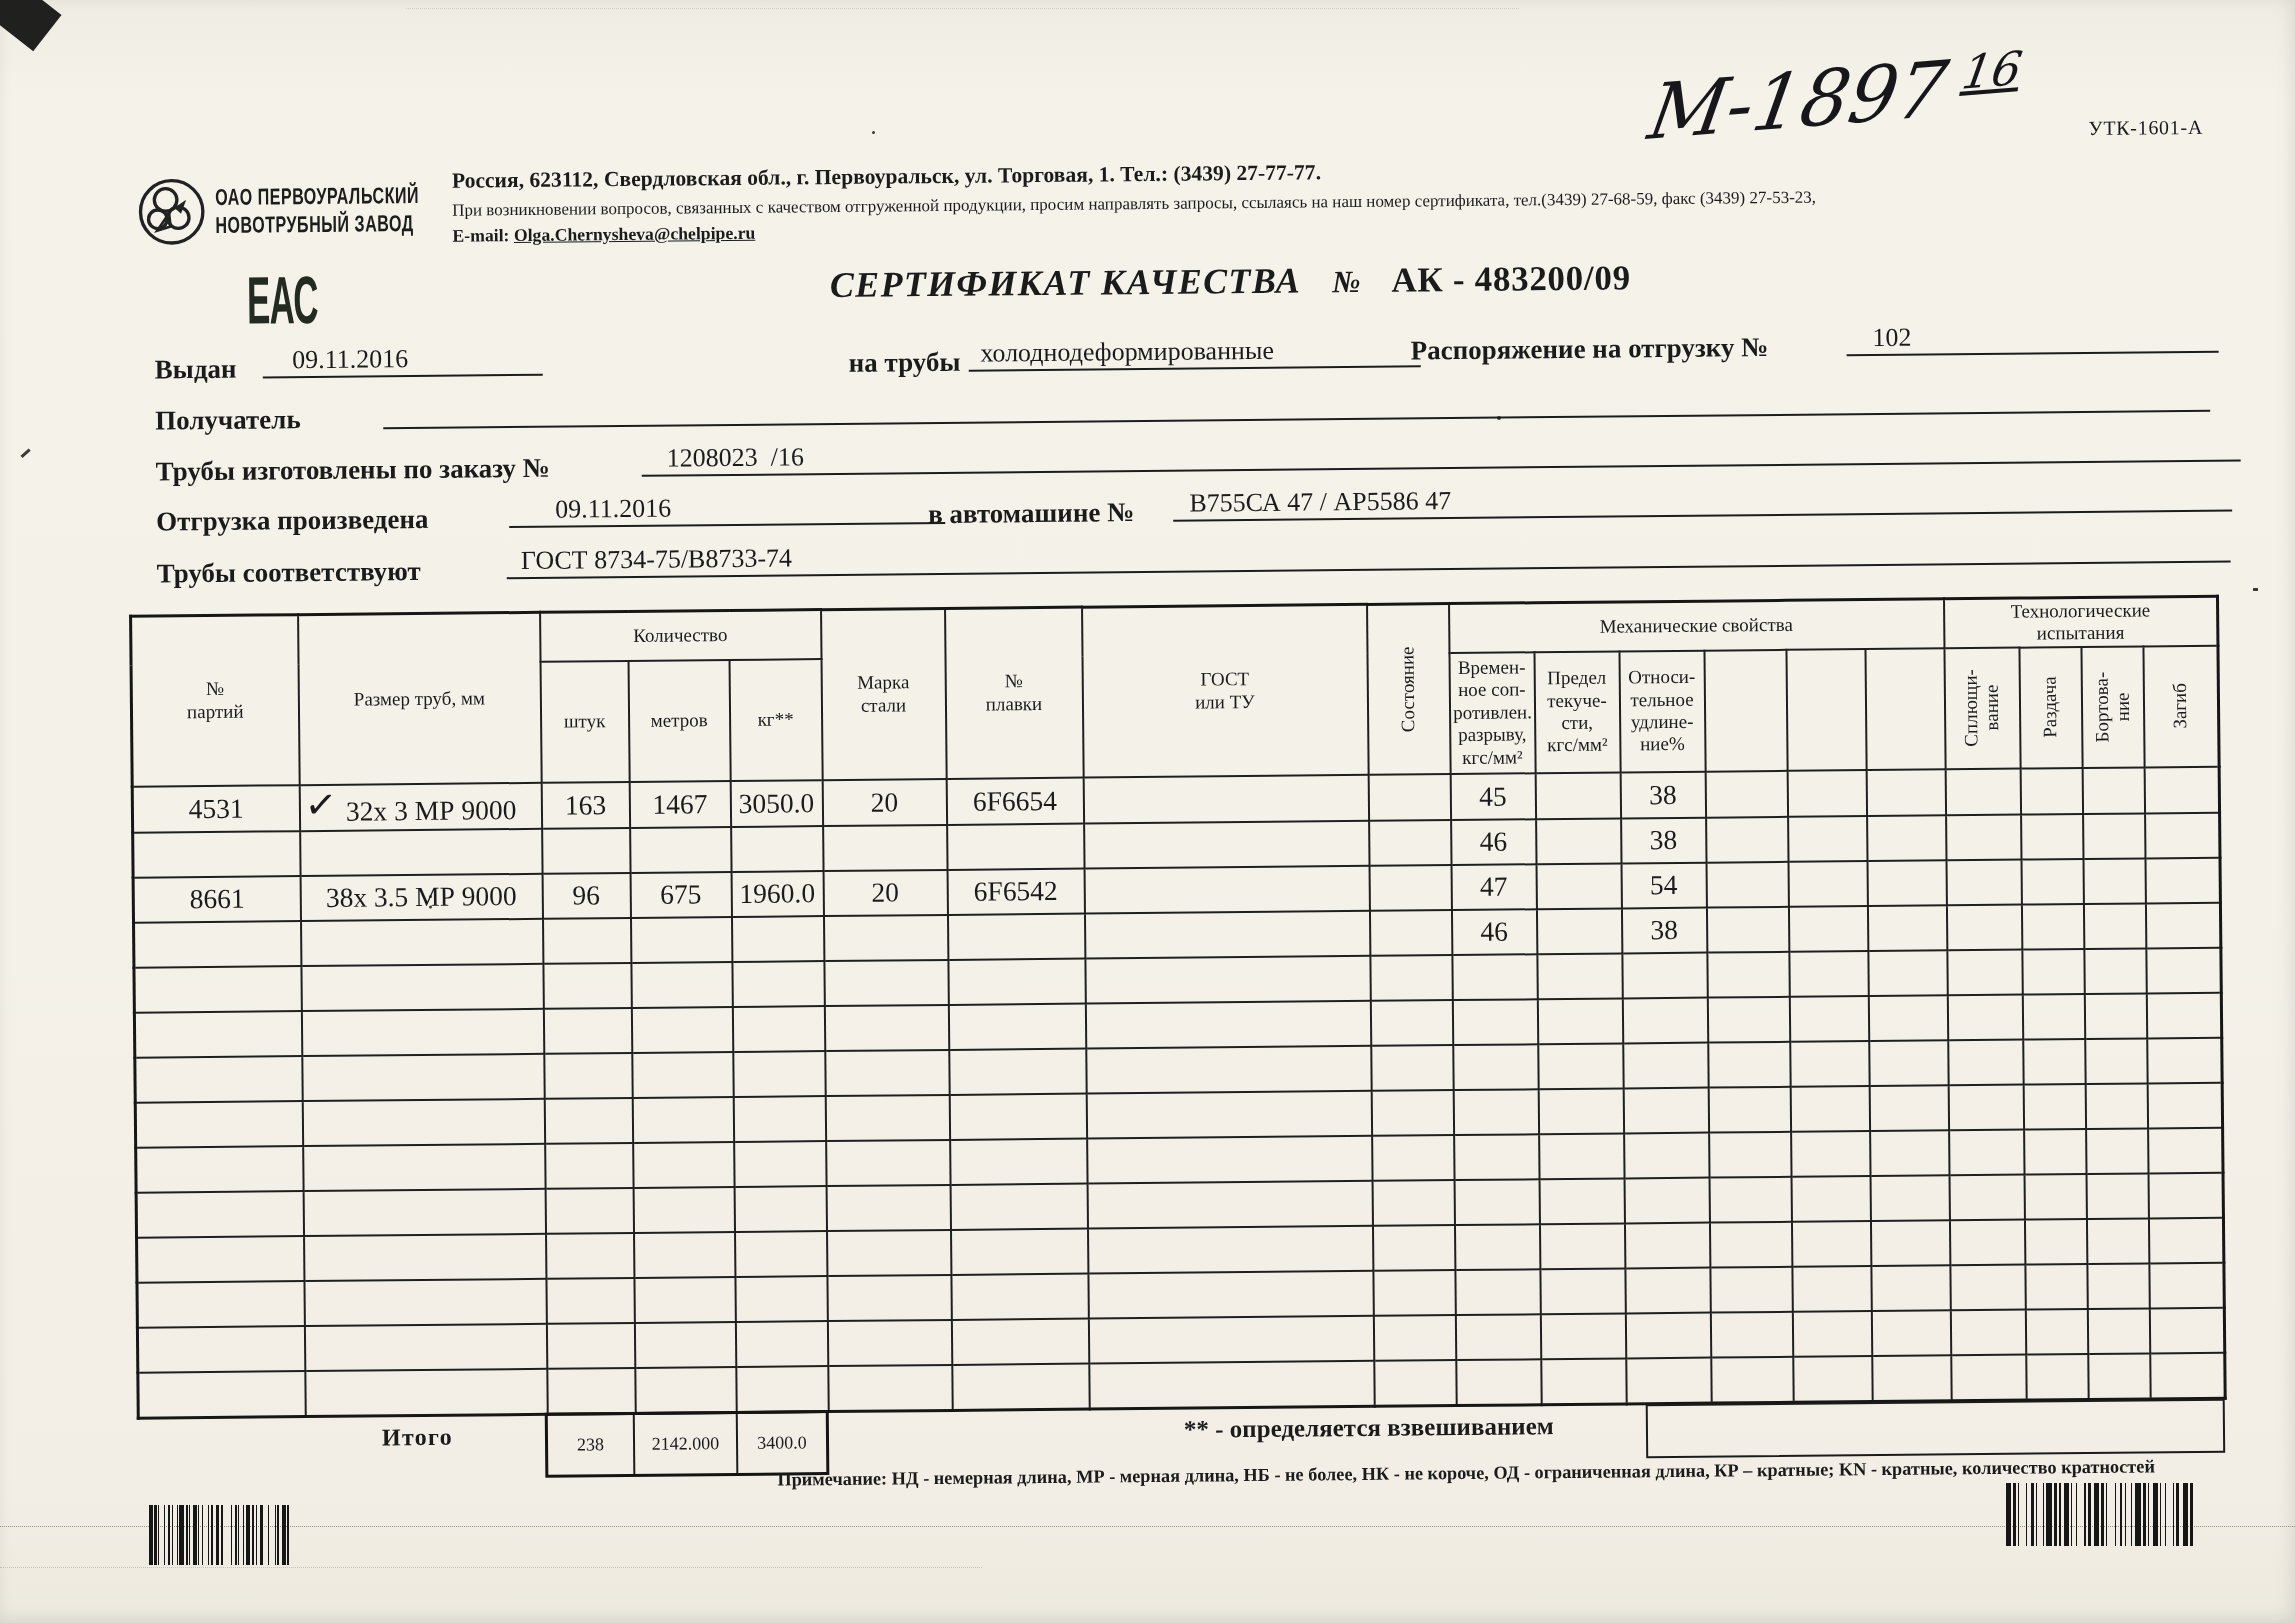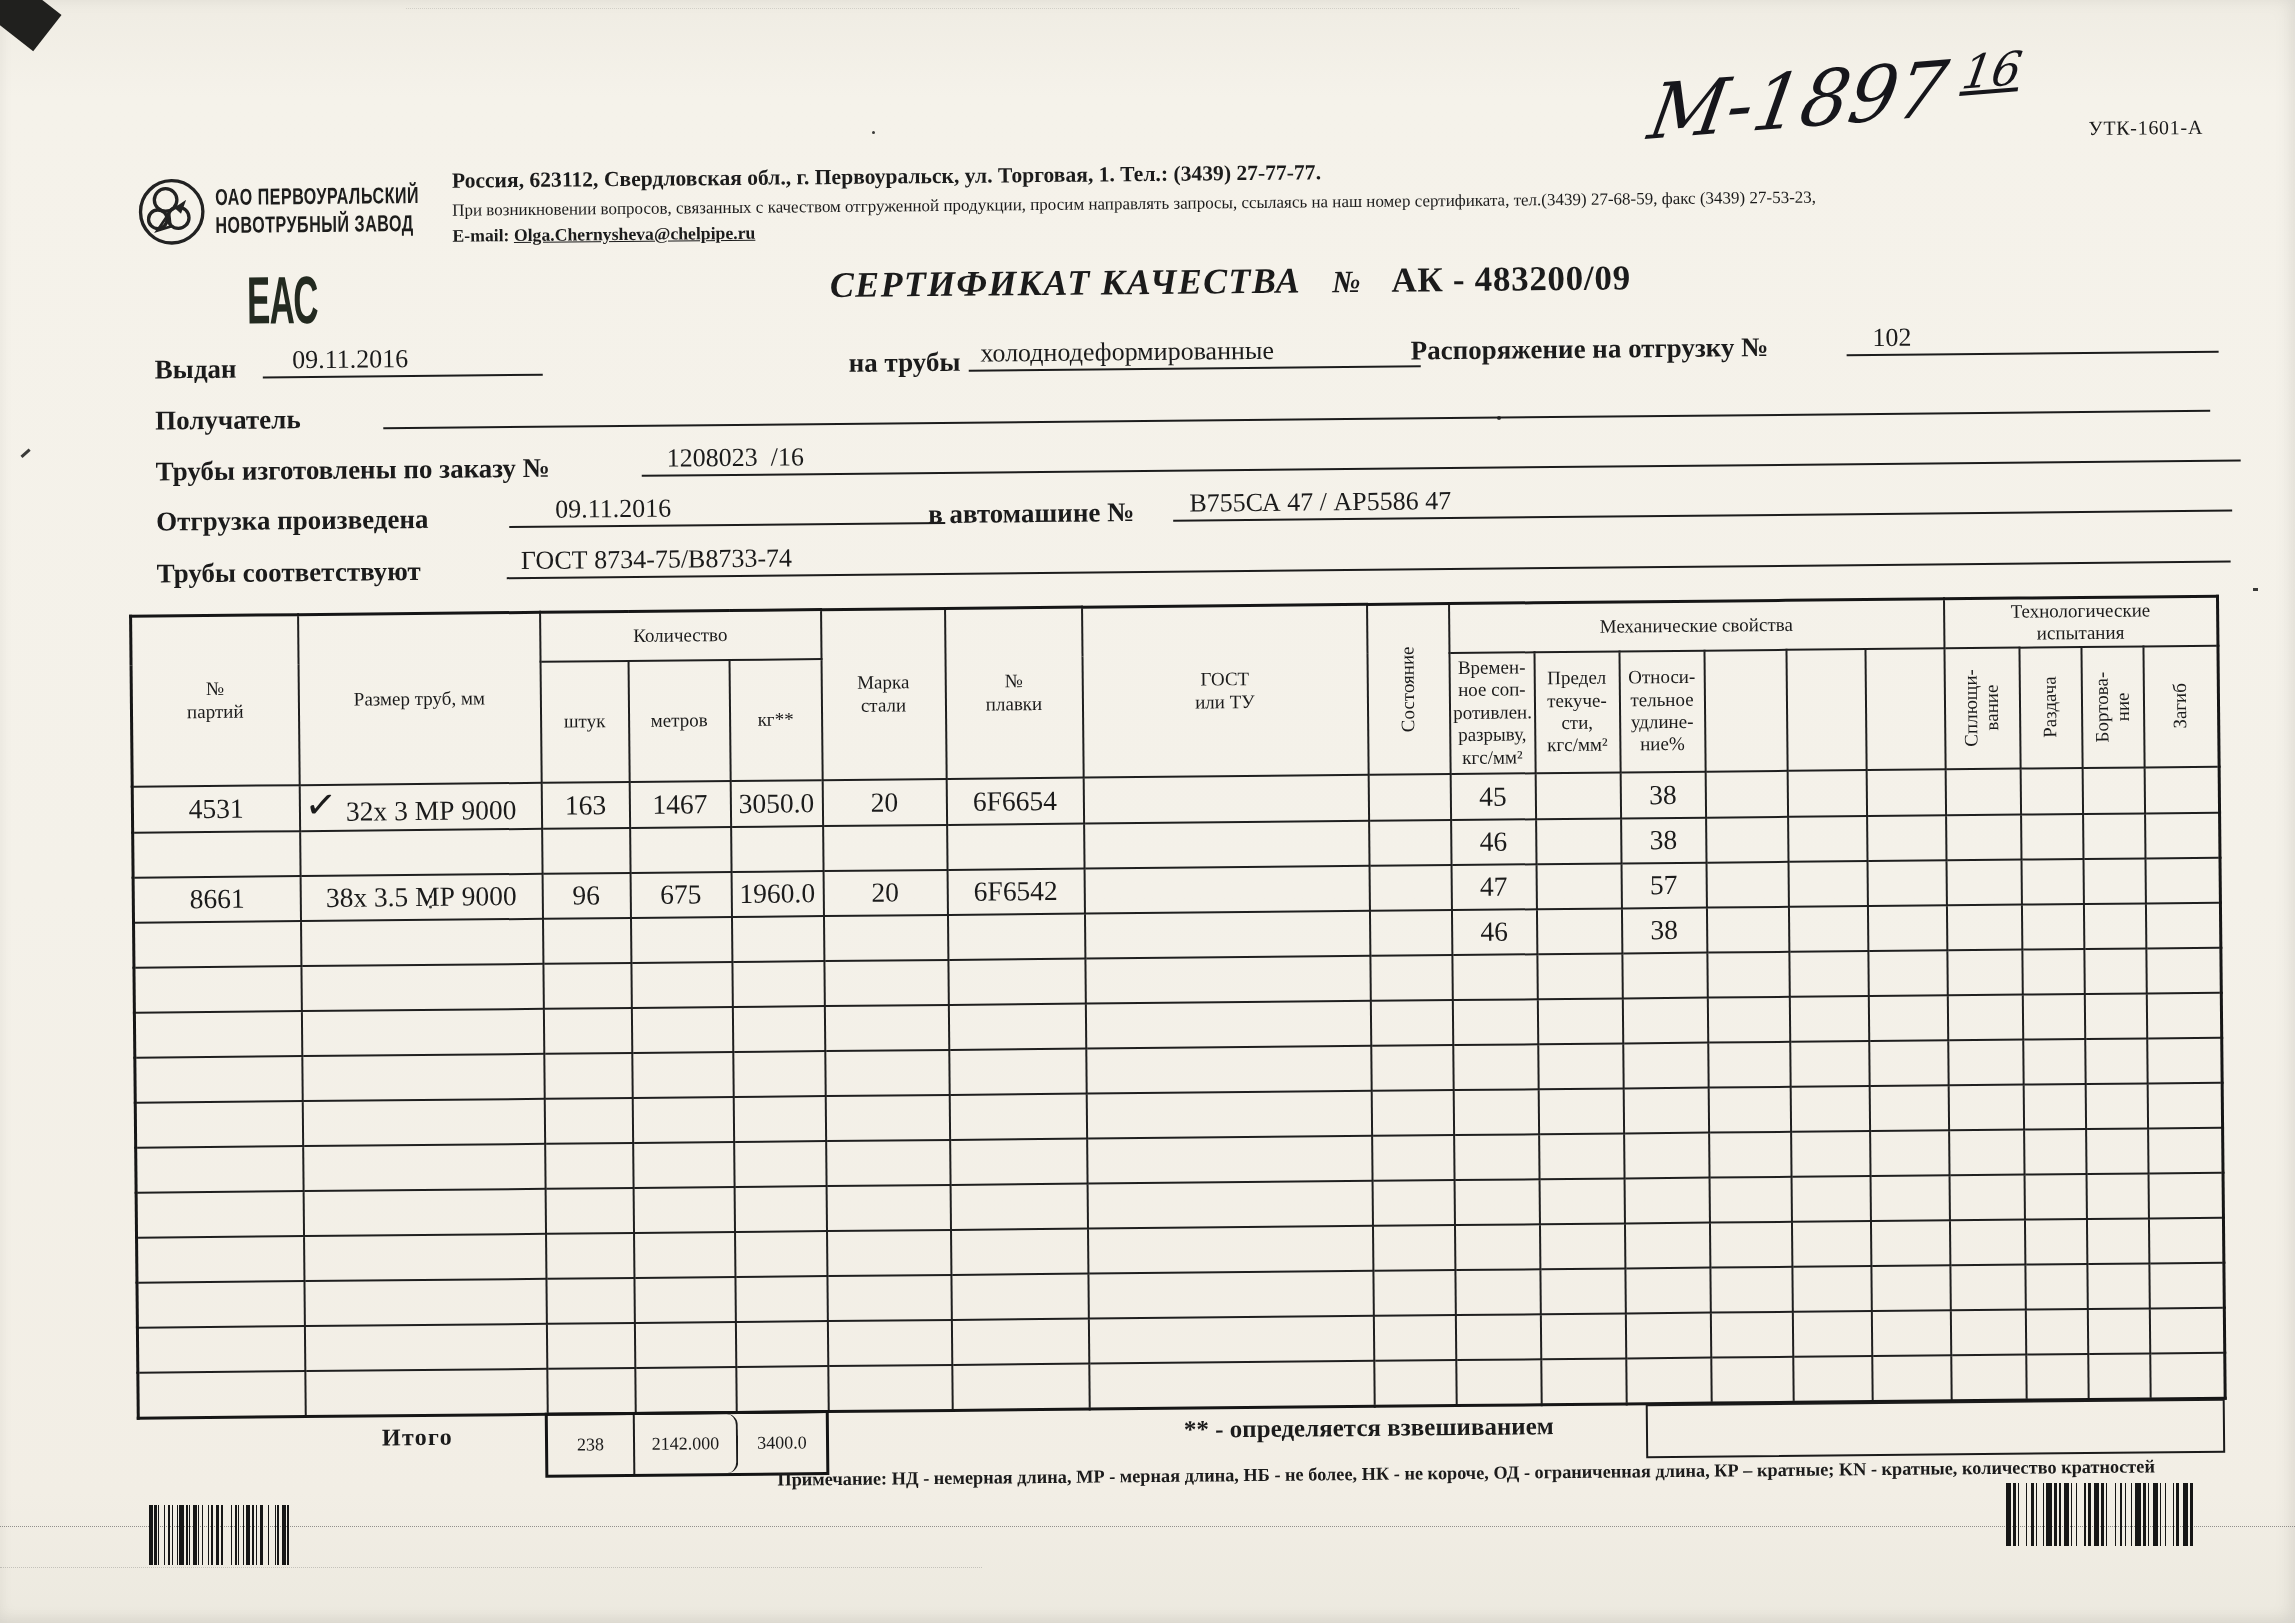--- a/index.html
+++ b/index.html
@@ -79,21 +79,21 @@
     margin-right:-10.5px;position:relative;left:-19.6px;top:-2.6px;
   }
   
   .totals-label{position:absolute;left:376px;top:1417px;font-weight:bold;font-size:24px;letter-spacing:1.3px;}
   .totals-box{
     position:absolute;left:539px;top:1407px;height:59px;display:flex;
     border:3.9px solid #141414;background:transparent;
   }
   .totals-cell{display:flex;align-items:center;justify-content:center;font-size:18px;height:100%;}
   .tc-pieces{width:85px;border-right:2px solid #1c1c1c;}
-  .tc-meters{width:101px;border-right:2px solid #1c1c1c;border-radius:11px;}
+  .tc-meters{width:101px;border-right:2px solid #1c1c1c;}
   .tc-kg{width:88px;}
   .weighing-note{position:absolute;left:1178px;top:1416px;font-size:25px;font-weight:bold;white-space:nowrap;}
   .totals-empty-box{position:absolute;left:1640px;top:1409px;width:575px;height:50px;border:2px solid #1b1b1b;}
   
   .note{
     position:absolute;left:771px;top:1466px;width:1505px;font-size:18.3px;font-weight:bold;
     white-space:nowrap;letter-spacing:0;
   }
   .barcode{position:absolute;}
   .bc-left{left:149px;top:1505px;}
@@ -283,21 +283,21 @@
             <td>38х 3.5 МР 9000</td>
             <td>96</td>
             <td>675</td>
             <td>1960.0</td>
             <td>20</td>
             <td>6F6542</td>
             <td></td>
             <td></td>
             <td>47</td>
             <td></td>
-            <td>57</td>
+            <td>54</td>
             <td></td>
             <td></td>
             <td></td>
             <td></td>
             <td></td>
             <td></td>
             <td></td>
           </tr>
           <tr class="body-row">
             <td></td>

